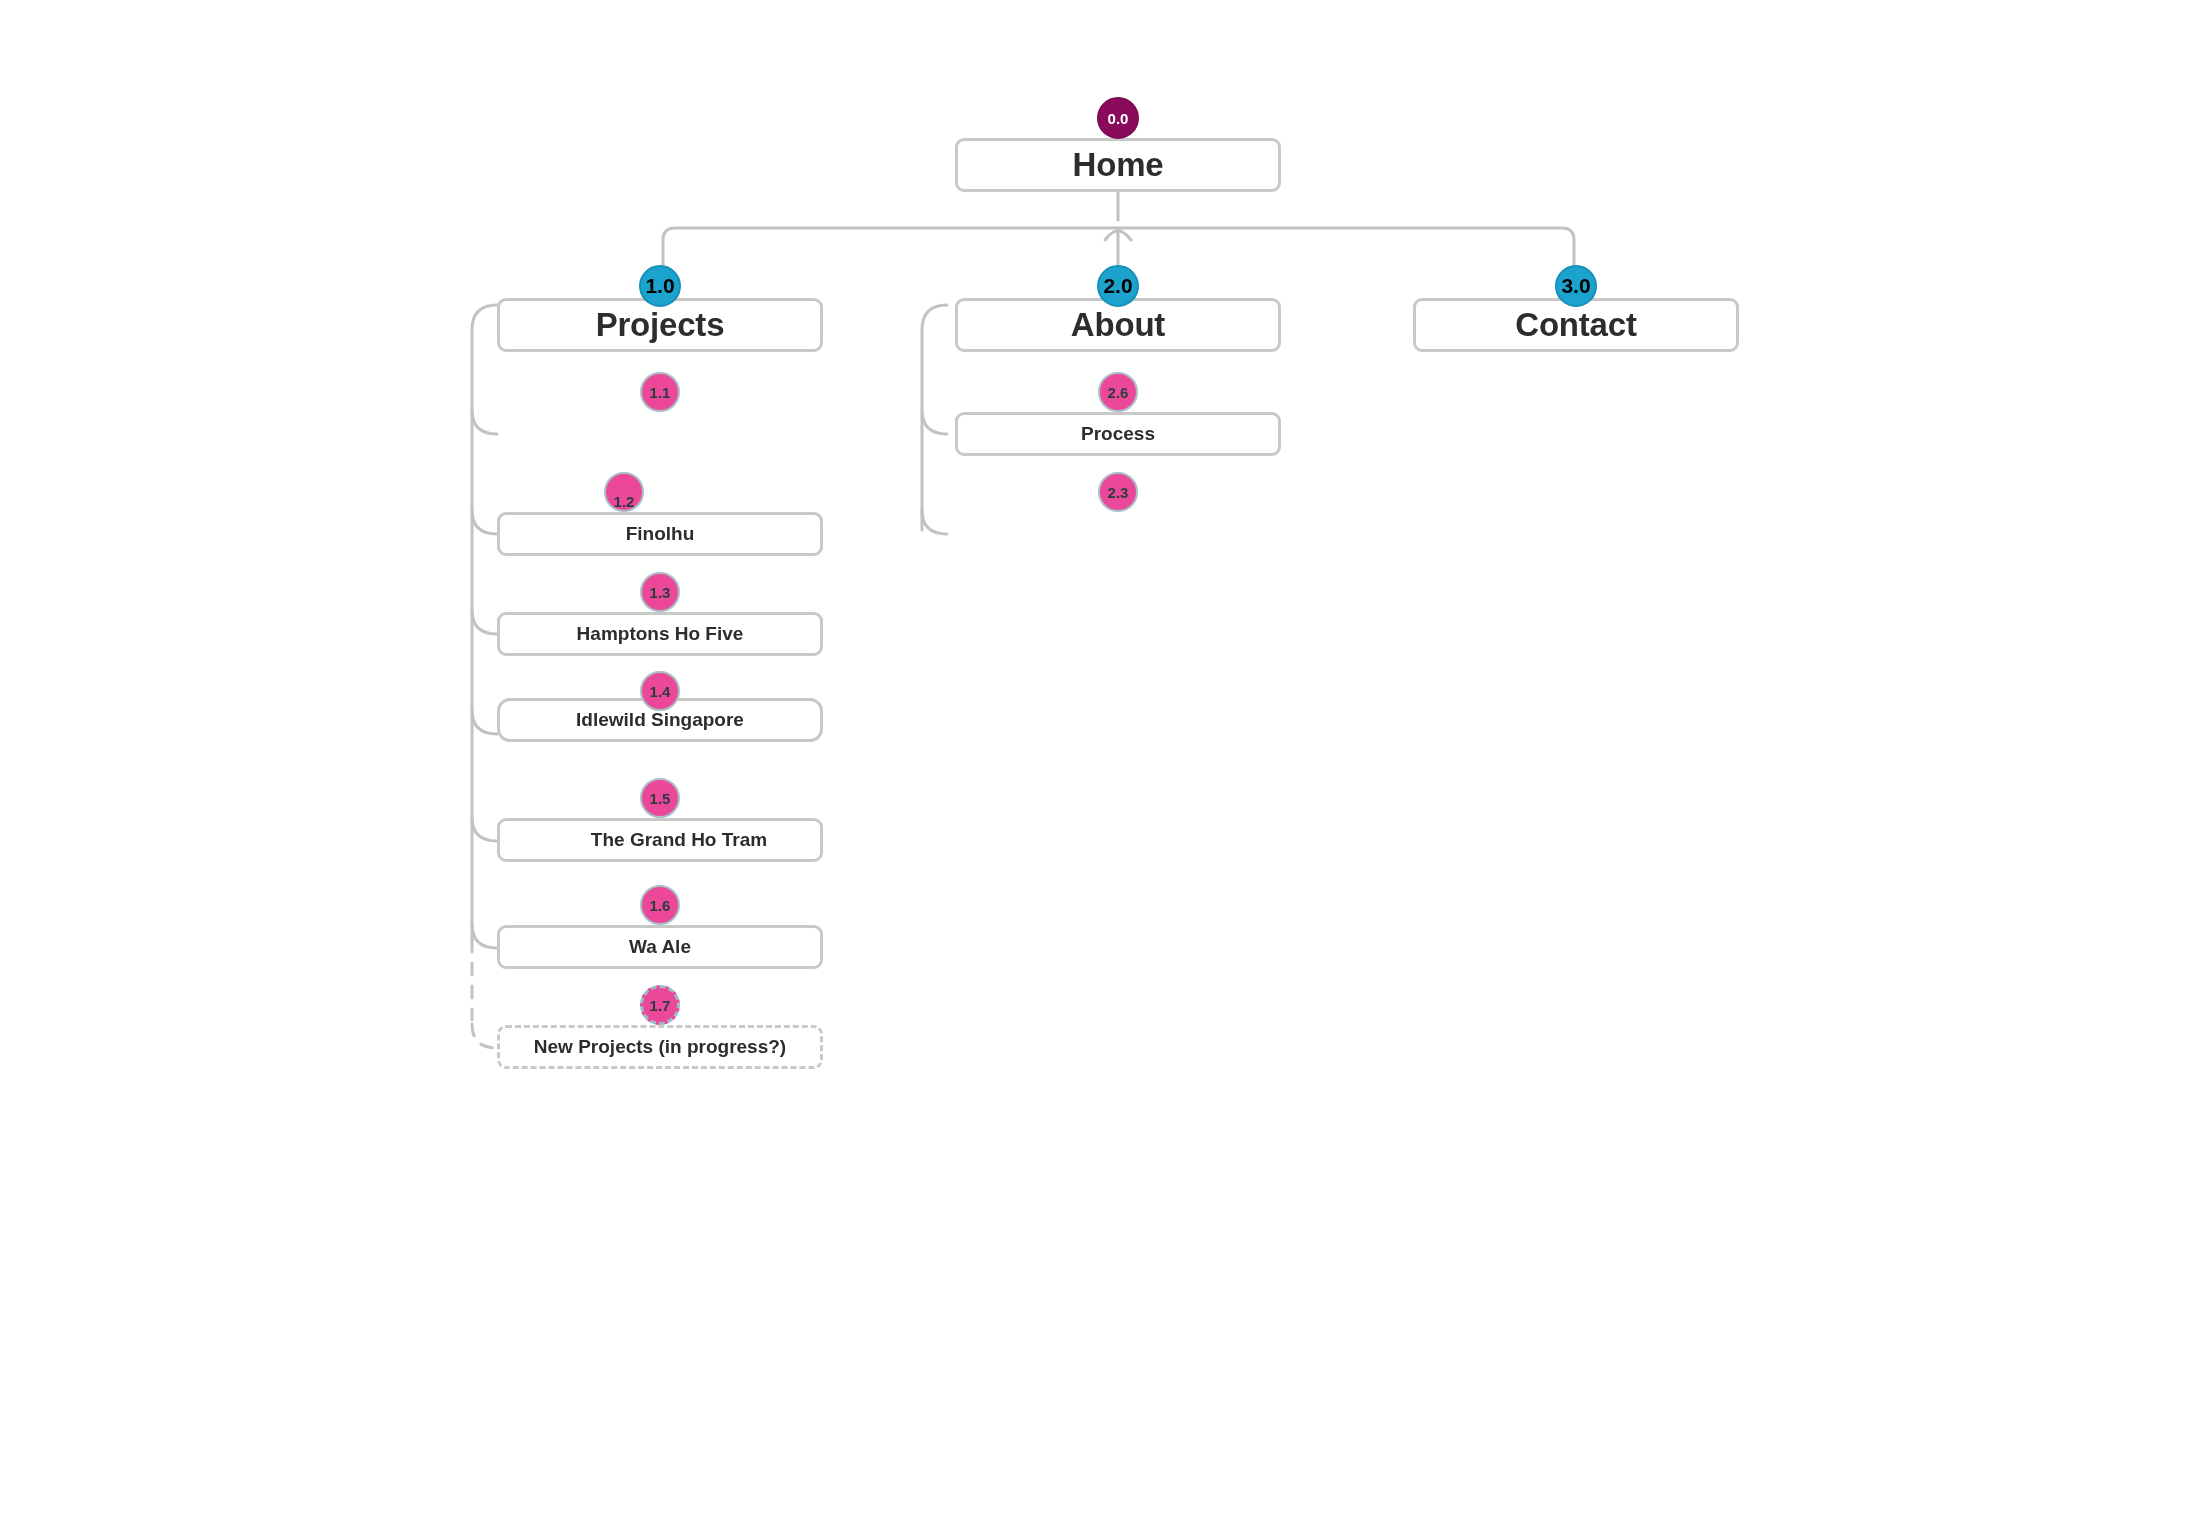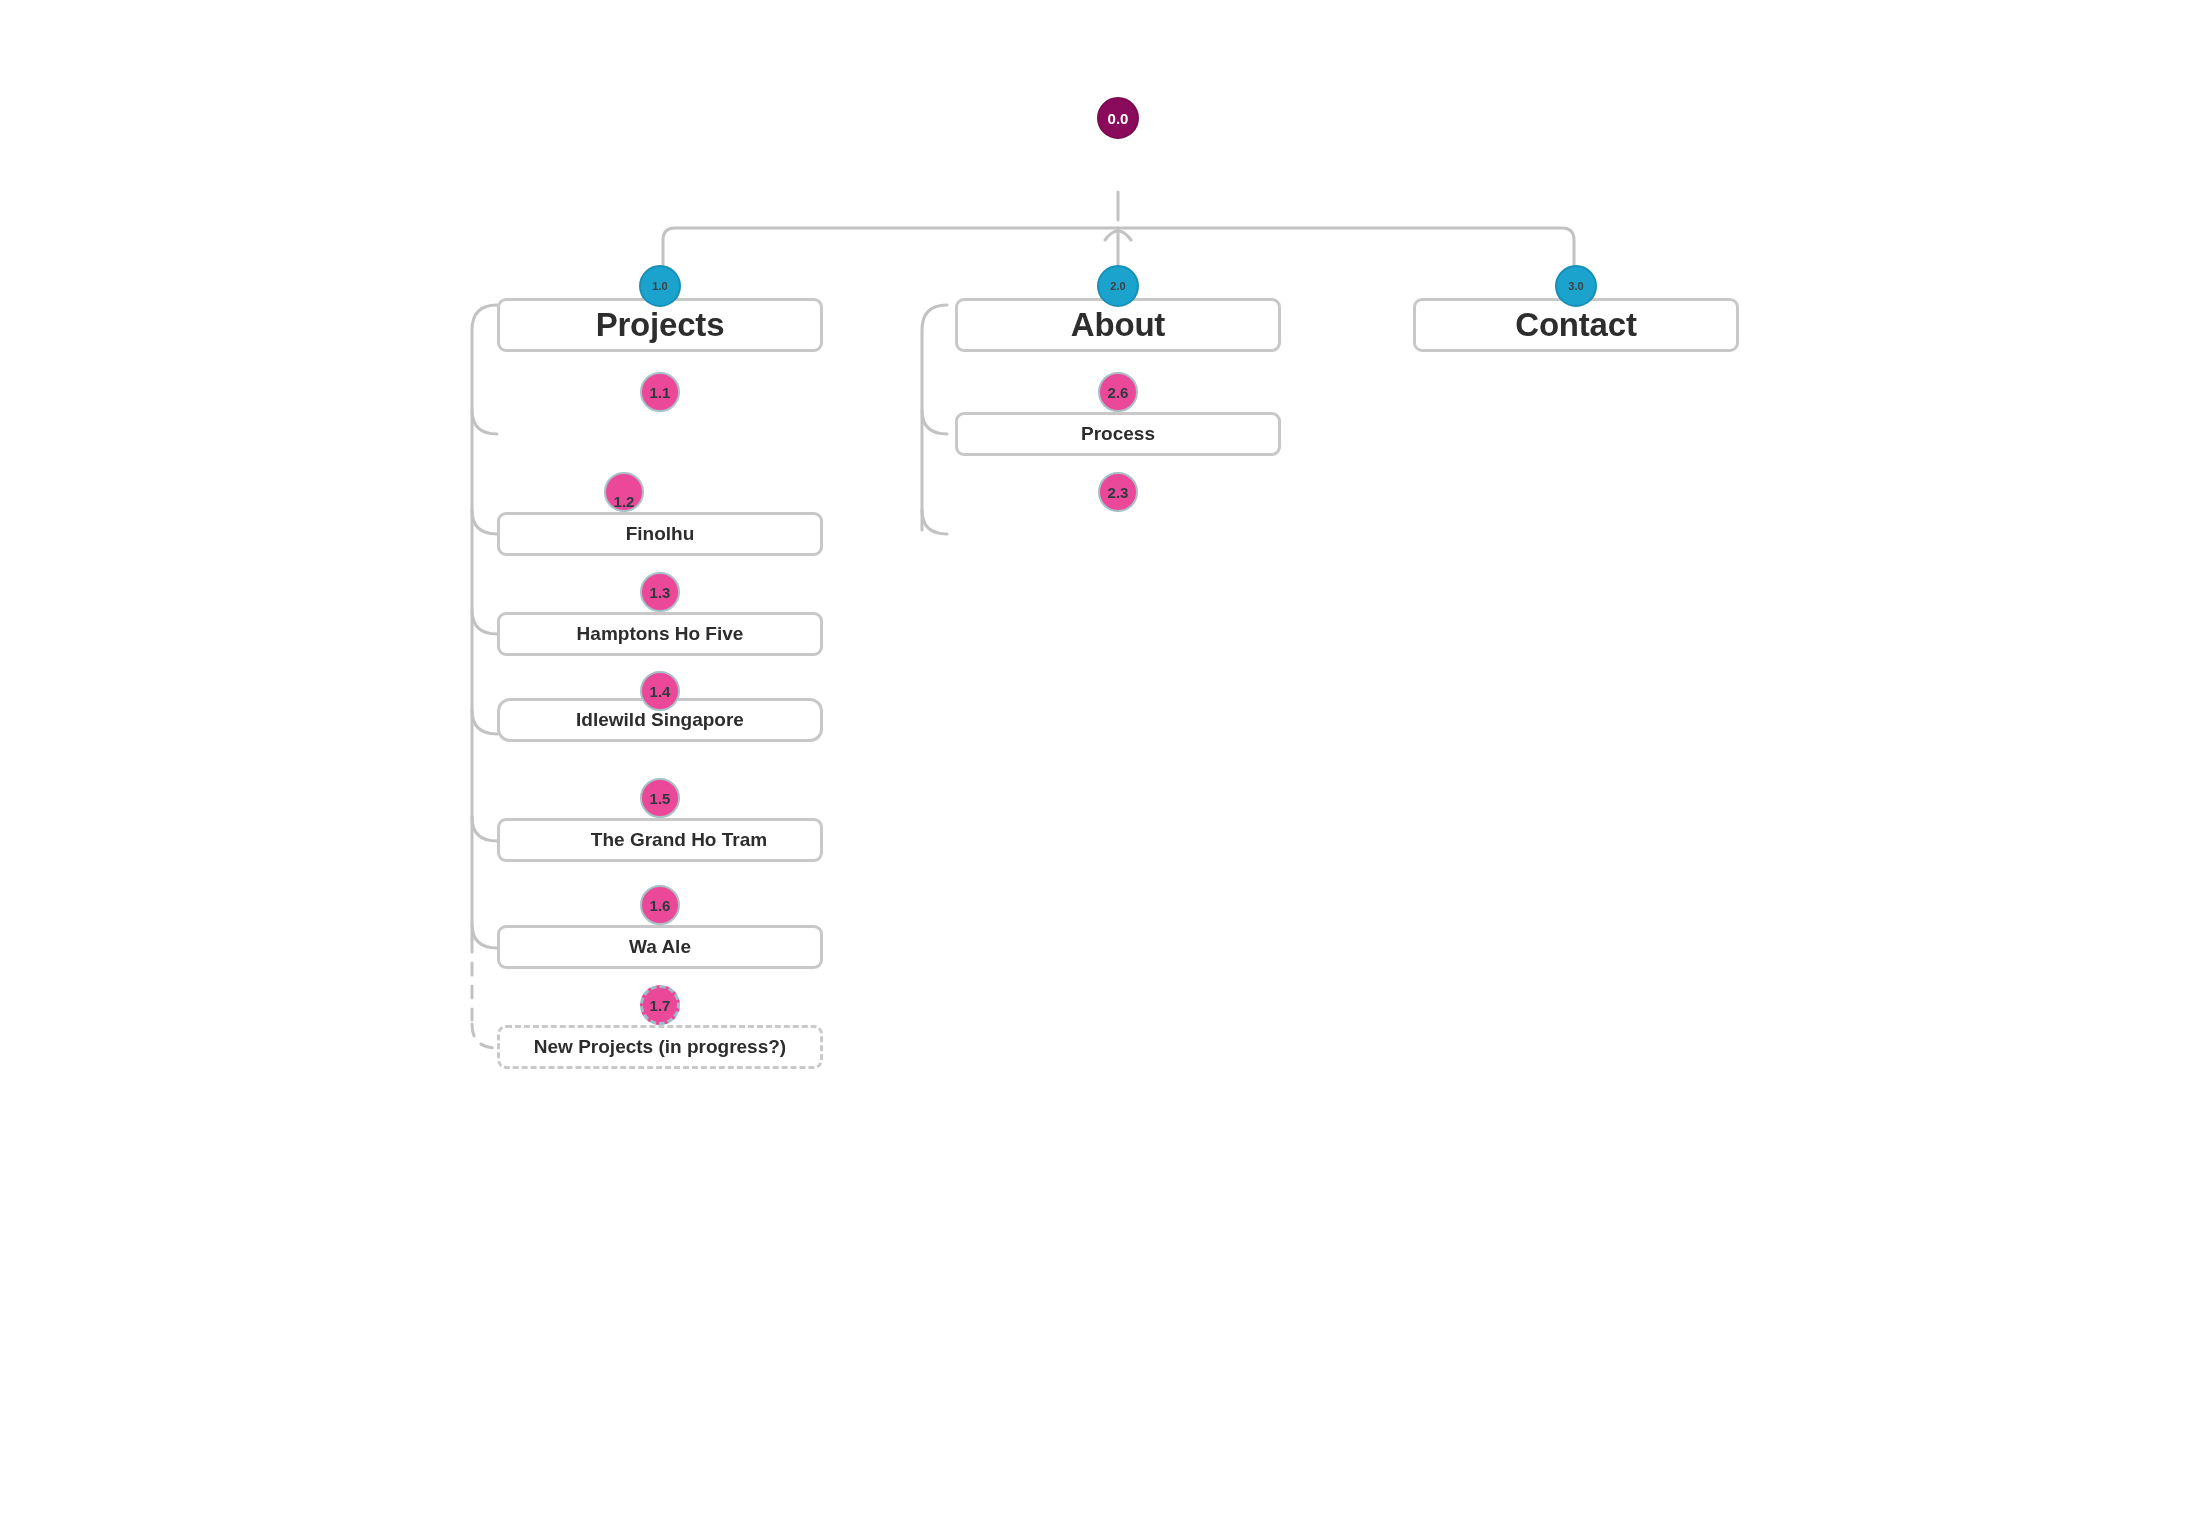--- a/index.html
+++ b/index.html
@@ -82,22 +82,22 @@
     width: 42px; height: 42px;
     background: #8a0b5b;
     border: 2px solid #7d0a52;
     color: #ffffff;
     font-size: 15px;
   }
   .badge.b1 {
     width: 42px; height: 42px;
     background: #1ba3ce;
     border: 2px solid #1790b7;
-    color: #404040;
-    font-size: 11px;
+    color: #000000;
+    font-size: 21px;
   }
   .badge.b2 {
     width: 40px; height: 40px;
     background: #ec4899;
     border: 2px solid #a9bfc6;
     color: #2d3b40;
     font-size: 15px;
   }
   .badge.b2.dashedbadge {
     border: 3px dashed #9cbcc7;
@@ -129,20 +129,23 @@
       <path d="M472,817 Q472,841 497,841"></path>
       <path d="M472,924 Q472,948 497,948"></path>
       <path d="M472,1024 Q472,1048 497,1048" stroke-dasharray="12 11"></path>
 
       <path d="M947,305 Q922,305 922,330 L922,530"></path>
       <path d="M922,410 Q922,434 947,434"></path>
       <path d="M922,510 Q922,534 947,534"></path>
     </g>
   </svg>
 
+  <div class="node lvl0" style="left:955px; top:138px;">
+    <span class="node-label">Home</span>
+  </div>
   <div class="badge b0" style="left:1097px; top:97px;">
     <span>0.0</span>
   </div>
 
   <div class="node lvl1" style="left:497px; top:298px;">
     <span class="node-label">Projects</span>
   </div>
   <div class="badge b1" style="left:639px; top:265px;">
     <span>1.0</span>
   </div>

